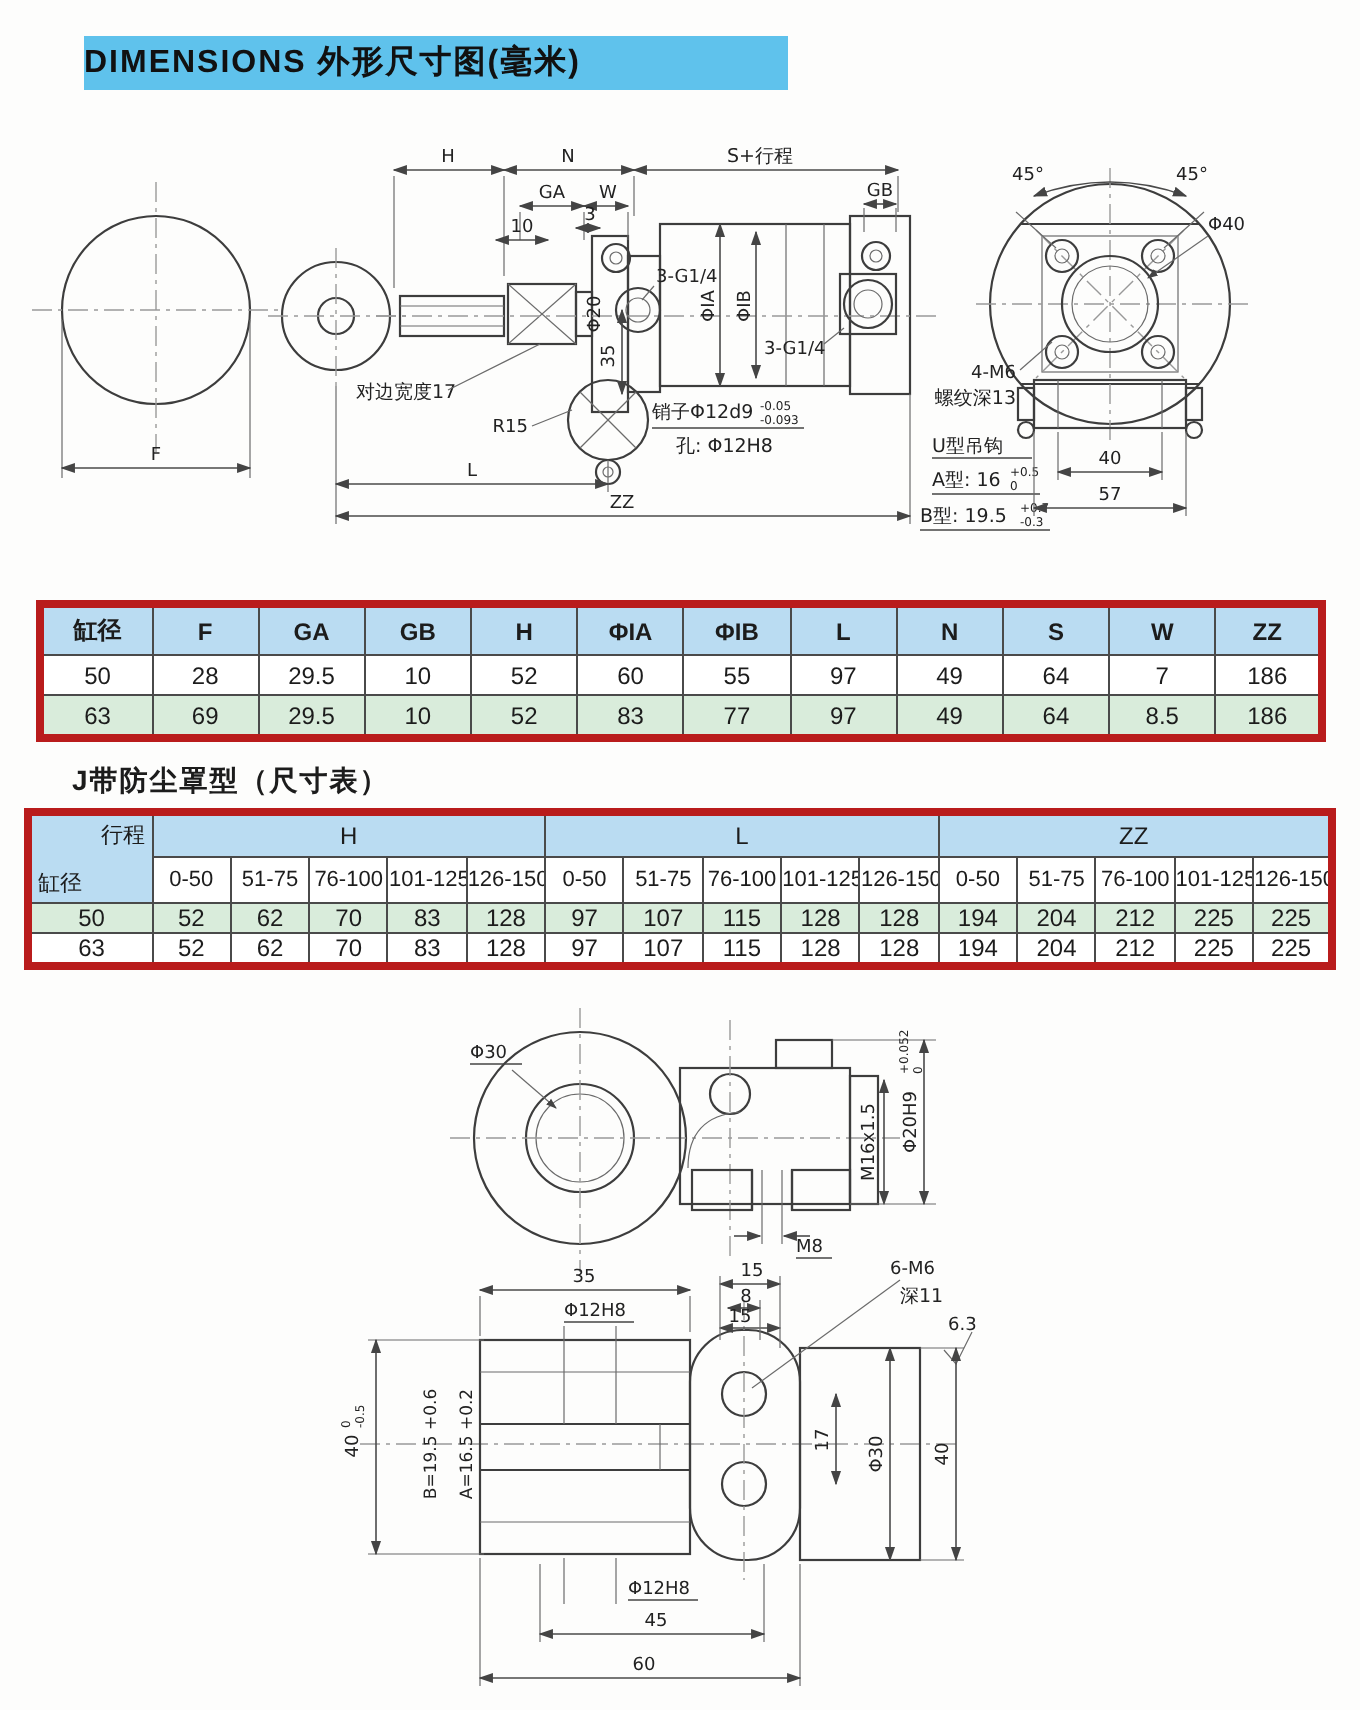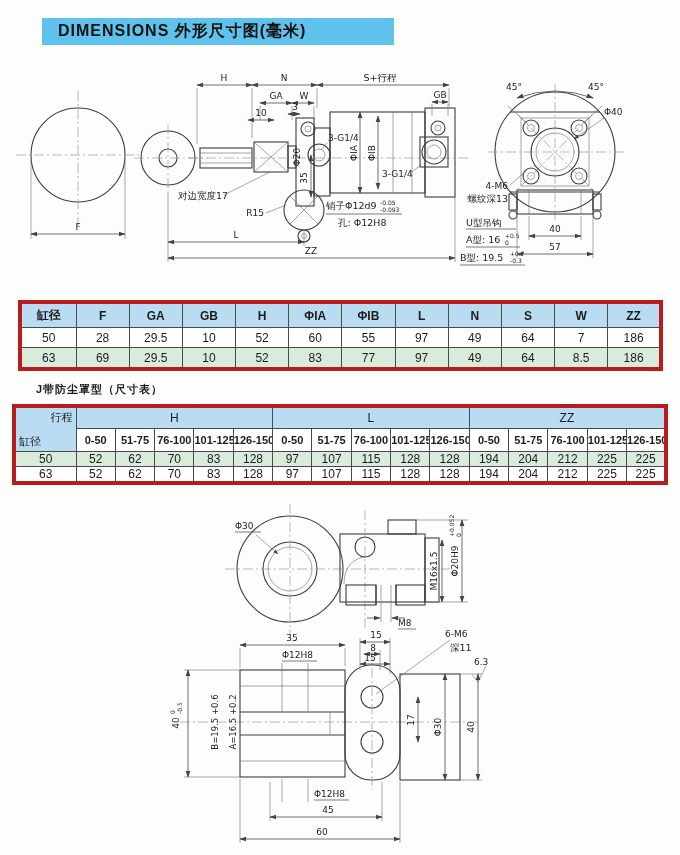--- a/index.html
+++ b/index.html
@@ -1,35 +1,35 @@
 <!DOCTYPE html>
 <html><head>
 <meta charset="utf-8">
 <style>
   html,body{margin:0;padding:0}
   body{width:680px;height:855px;position:relative;background:#fdfdfc;font-family:"Liberation Sans",sans-serif;color:#1c1c1c;overflow:hidden}
   .abs{position:absolute}
   
-  .title-bar{left:42px;top:18px;width:352px;height:27px;background:#5fc2ec;display:flex;align-items:center;padding-left:16px;box-sizing:border-box;font-size:16px;font-weight:bold;letter-spacing:1px;color:#111}
+  .title-bar{left:42px;top:18px;width:352px;height:27px;background:#5fc2ec;display:flex;align-items:center;box-sizing:border-box;font-size:16px;font-weight:bold;letter-spacing:1px;color:#111}
   
   table{border-collapse:collapse;table-layout:fixed}
   .t1{left:18px;top:300px;width:645px}
   .t2{left:12px;top:404px;width:656px}
   td,th{border:1px solid #4a4a4a;text-align:center;font-size:12px;padding:0;white-space:nowrap;overflow:hidden}
   .t1,.t2{border:4px solid #b91c1c}
   .t1 th{background:#badcf2;height:23px;font-weight:bold}
   .t1 td{height:19px}
   .t2 th{background:#badcf2;font-weight:normal;height:20px}
-  .t2 .range-row th{background:#ffffff;font-weight:bold;font-size:11px;height:22px}
+  .t2 .range-row th{background:#ffffff;font-weight:normal;font-size:11px;height:22px}
   .row-green td{background:#d9ecdb}
   .row-white td{background:#ffffff}
   .corner{position:relative;background:#badcf2 linear-gradient(to bottom right,transparent 48.8%,#4a4a4a 48.8%,#4a4a4a 51.2%,transparent 51.2%);font-weight:bold;font-size:11px}
   .corner .ct{position:absolute;top:2px;right:3px}
   .corner .cb{position:absolute;bottom:2px;left:3px}
-  .caption2{left:36px;top:382px;font-size:11px;font-weight:bold;letter-spacing:1px}
+  .caption2{left:36px;top:382px;font-size:14px;font-weight:bold;letter-spacing:1px}
   
   svg{overflow:visible}
   svg text{font-family:"DejaVu Sans","Liberation Sans",sans-serif;fill:#222;font-size:9px}
   .ln{stroke:#3d3d3d;stroke-width:1.1;fill:none}
   .thin{stroke:#6b6b6b;stroke-width:.6;fill:none}
   .dim{stroke:#4a4a4a;stroke-width:.8;fill:none}
   .cl{stroke:#999;stroke-width:.7;fill:none;stroke-dasharray:10 3 2 3}
   .cjk{font-size:9.5px}
   .tol{font-size:6px}
   .und{stroke:#444;stroke-width:.7}

